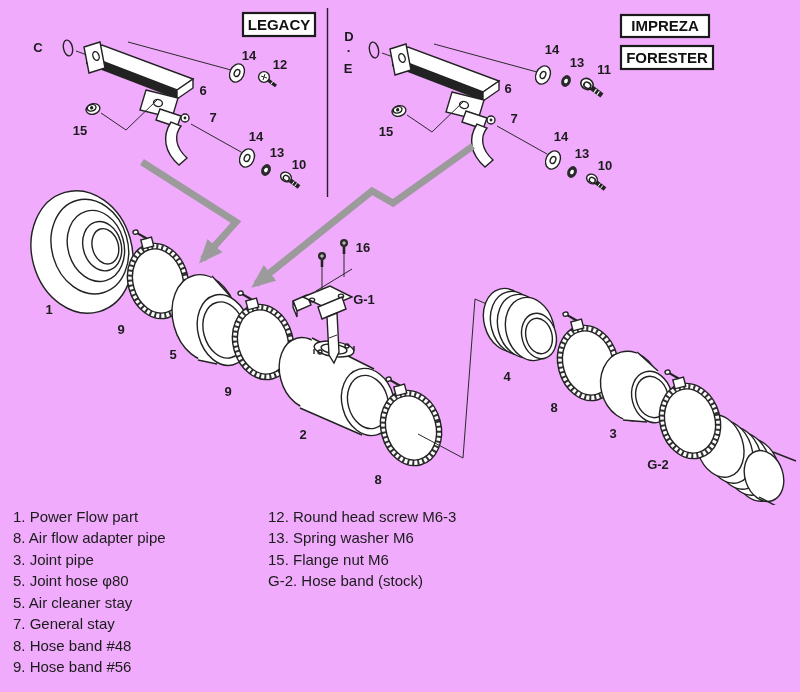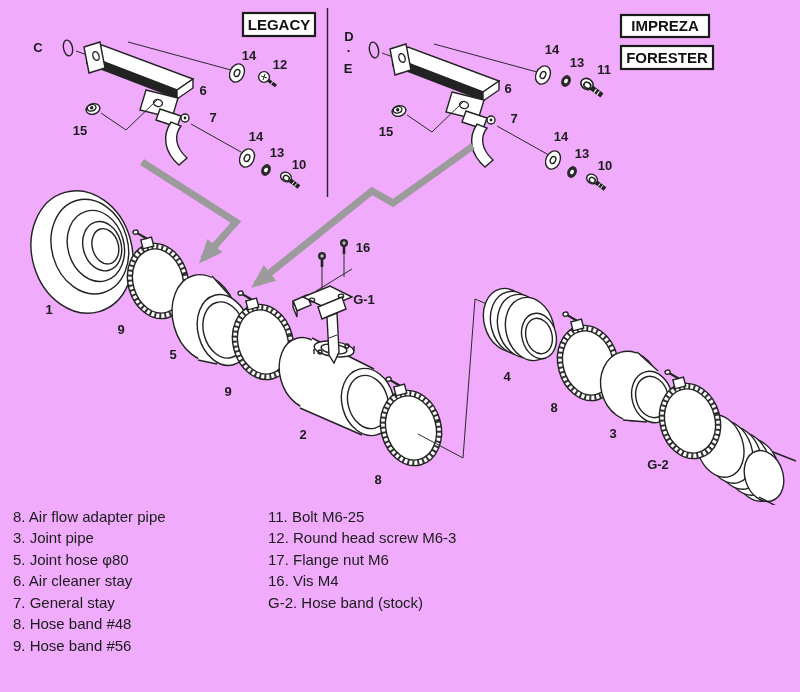--- a/index.html
+++ b/index.html
@@ -268,29 +268,29 @@
         <text x="364" y="304" class="callout">G-1</text>
         <text x="378" y="484" class="callout">8</text>
         <text x="507" y="381" class="callout">4</text>
         <text x="554" y="412" class="callout">8</text>
         <text x="613" y="438" class="callout">3</text>
         <text x="658" y="469" class="callout">G-2</text>
       </g>
 </svg>
 
 <div class="parts-col" id="col-left">
+      <div>1. Power Flow part</div>
       <div>8. Air flow adapter pipe</div>
       <div>3. Joint pipe</div>
       <div>5. Joint hose φ80</div>
-      <div>6. Air cleaner stay</div>
+      <div>5. Air cleaner stay</div>
       <div>7. General stay</div>
       <div>8. Hose band #48</div>
       <div>9. Hose band #56</div>
     </div>
 <div class="parts-col" id="col-right">
-      <div>11. Bolt M6-25</div>
       <div>12. Round head screw M6-3</div>
-      <div>17. Flange nut M6</div>
-      <div>16. Vis M4</div>
+      <div>13. Spring washer M6</div>
+      <div>15. Flange nut M6</div>
       <div>G-2. Hose band (stock)</div>
     </div>
 
 </div>
 
 </body></html>

